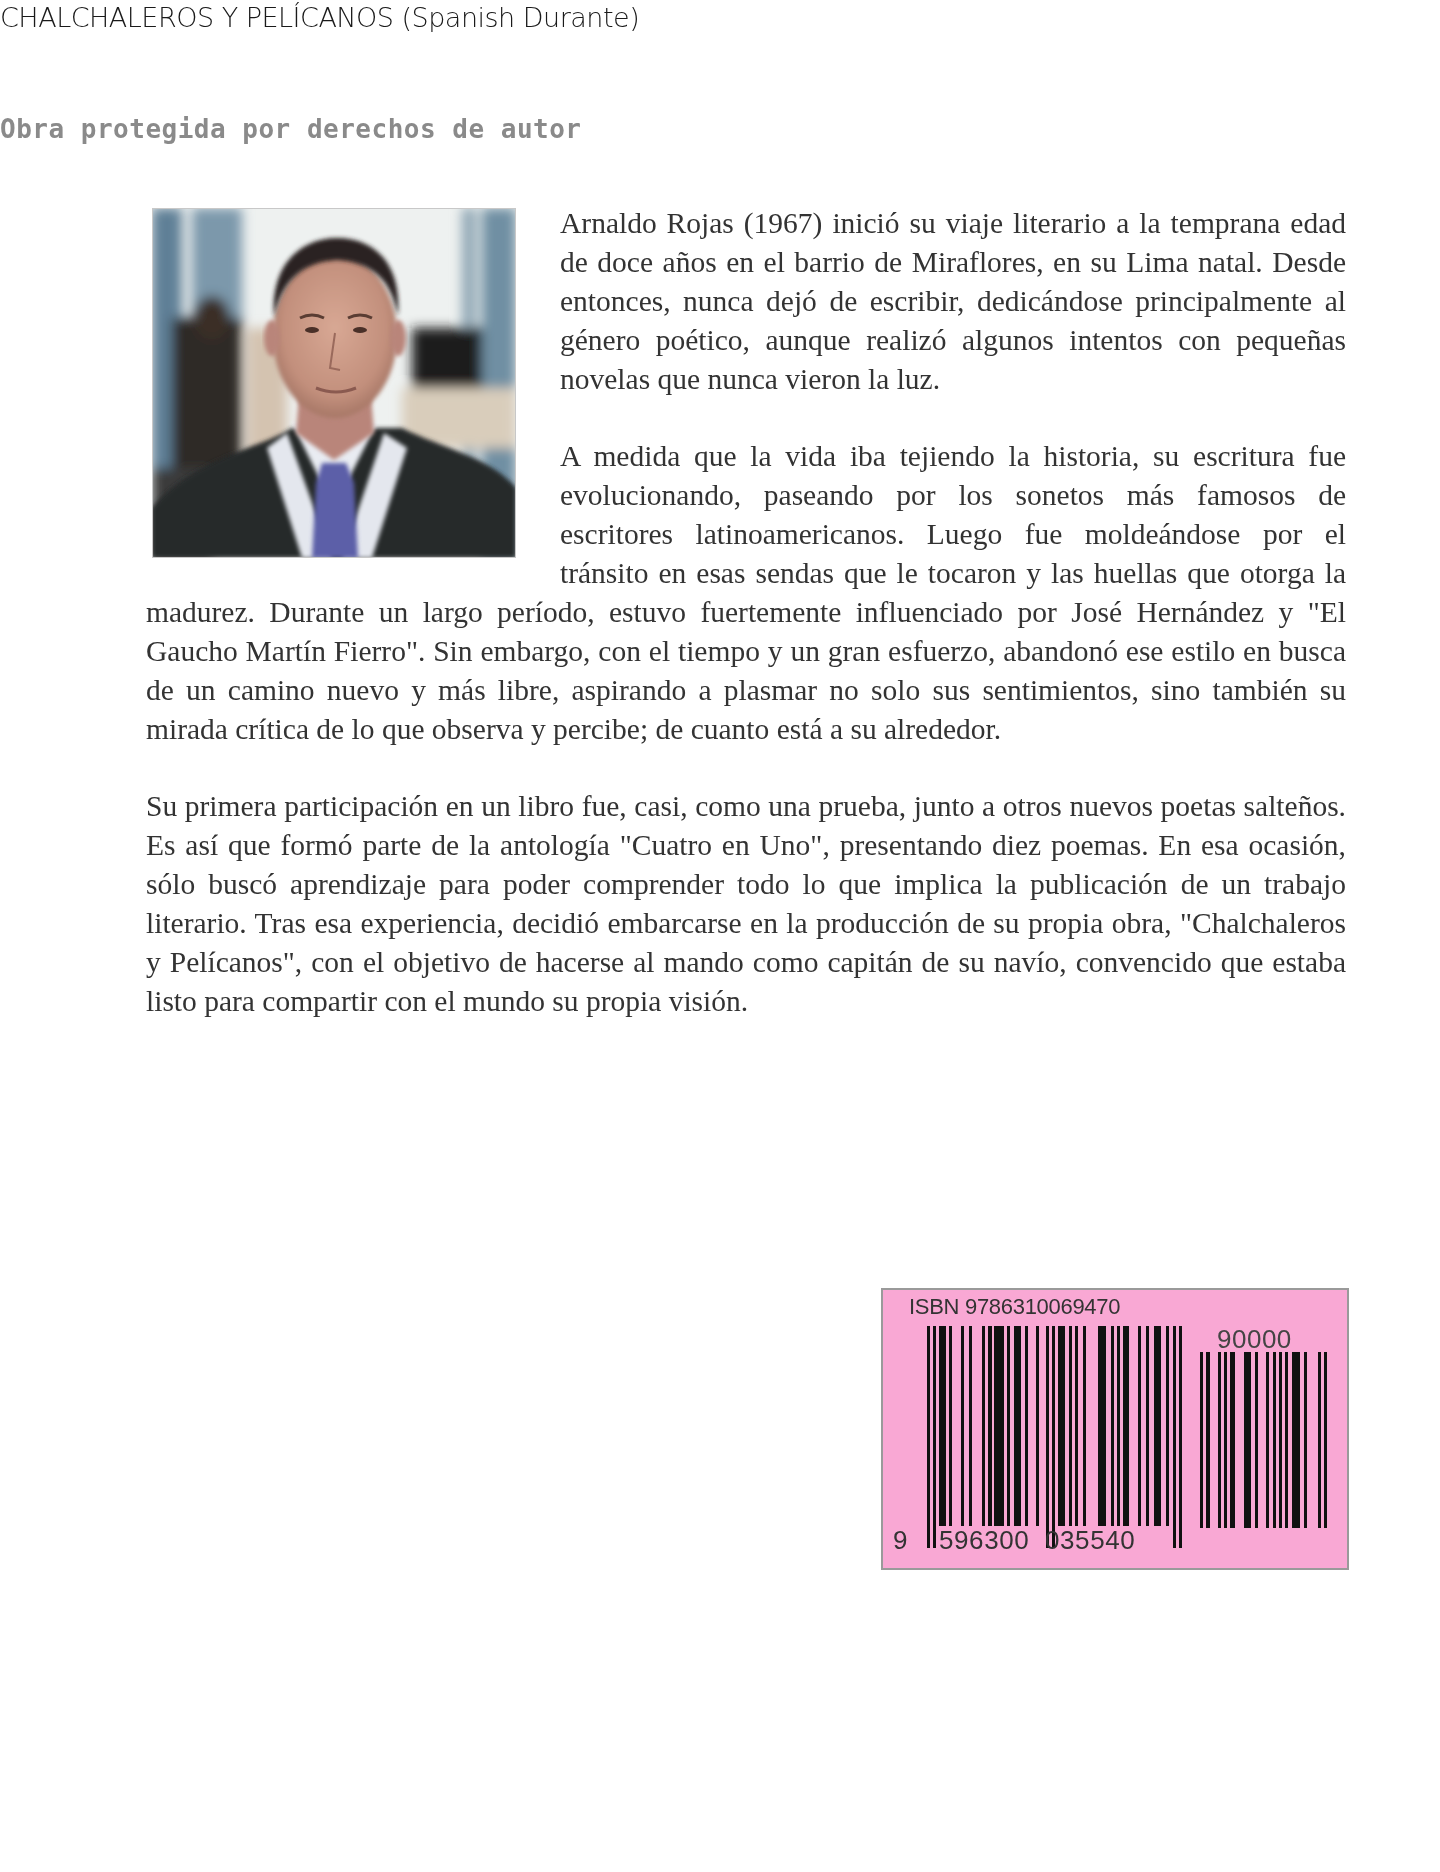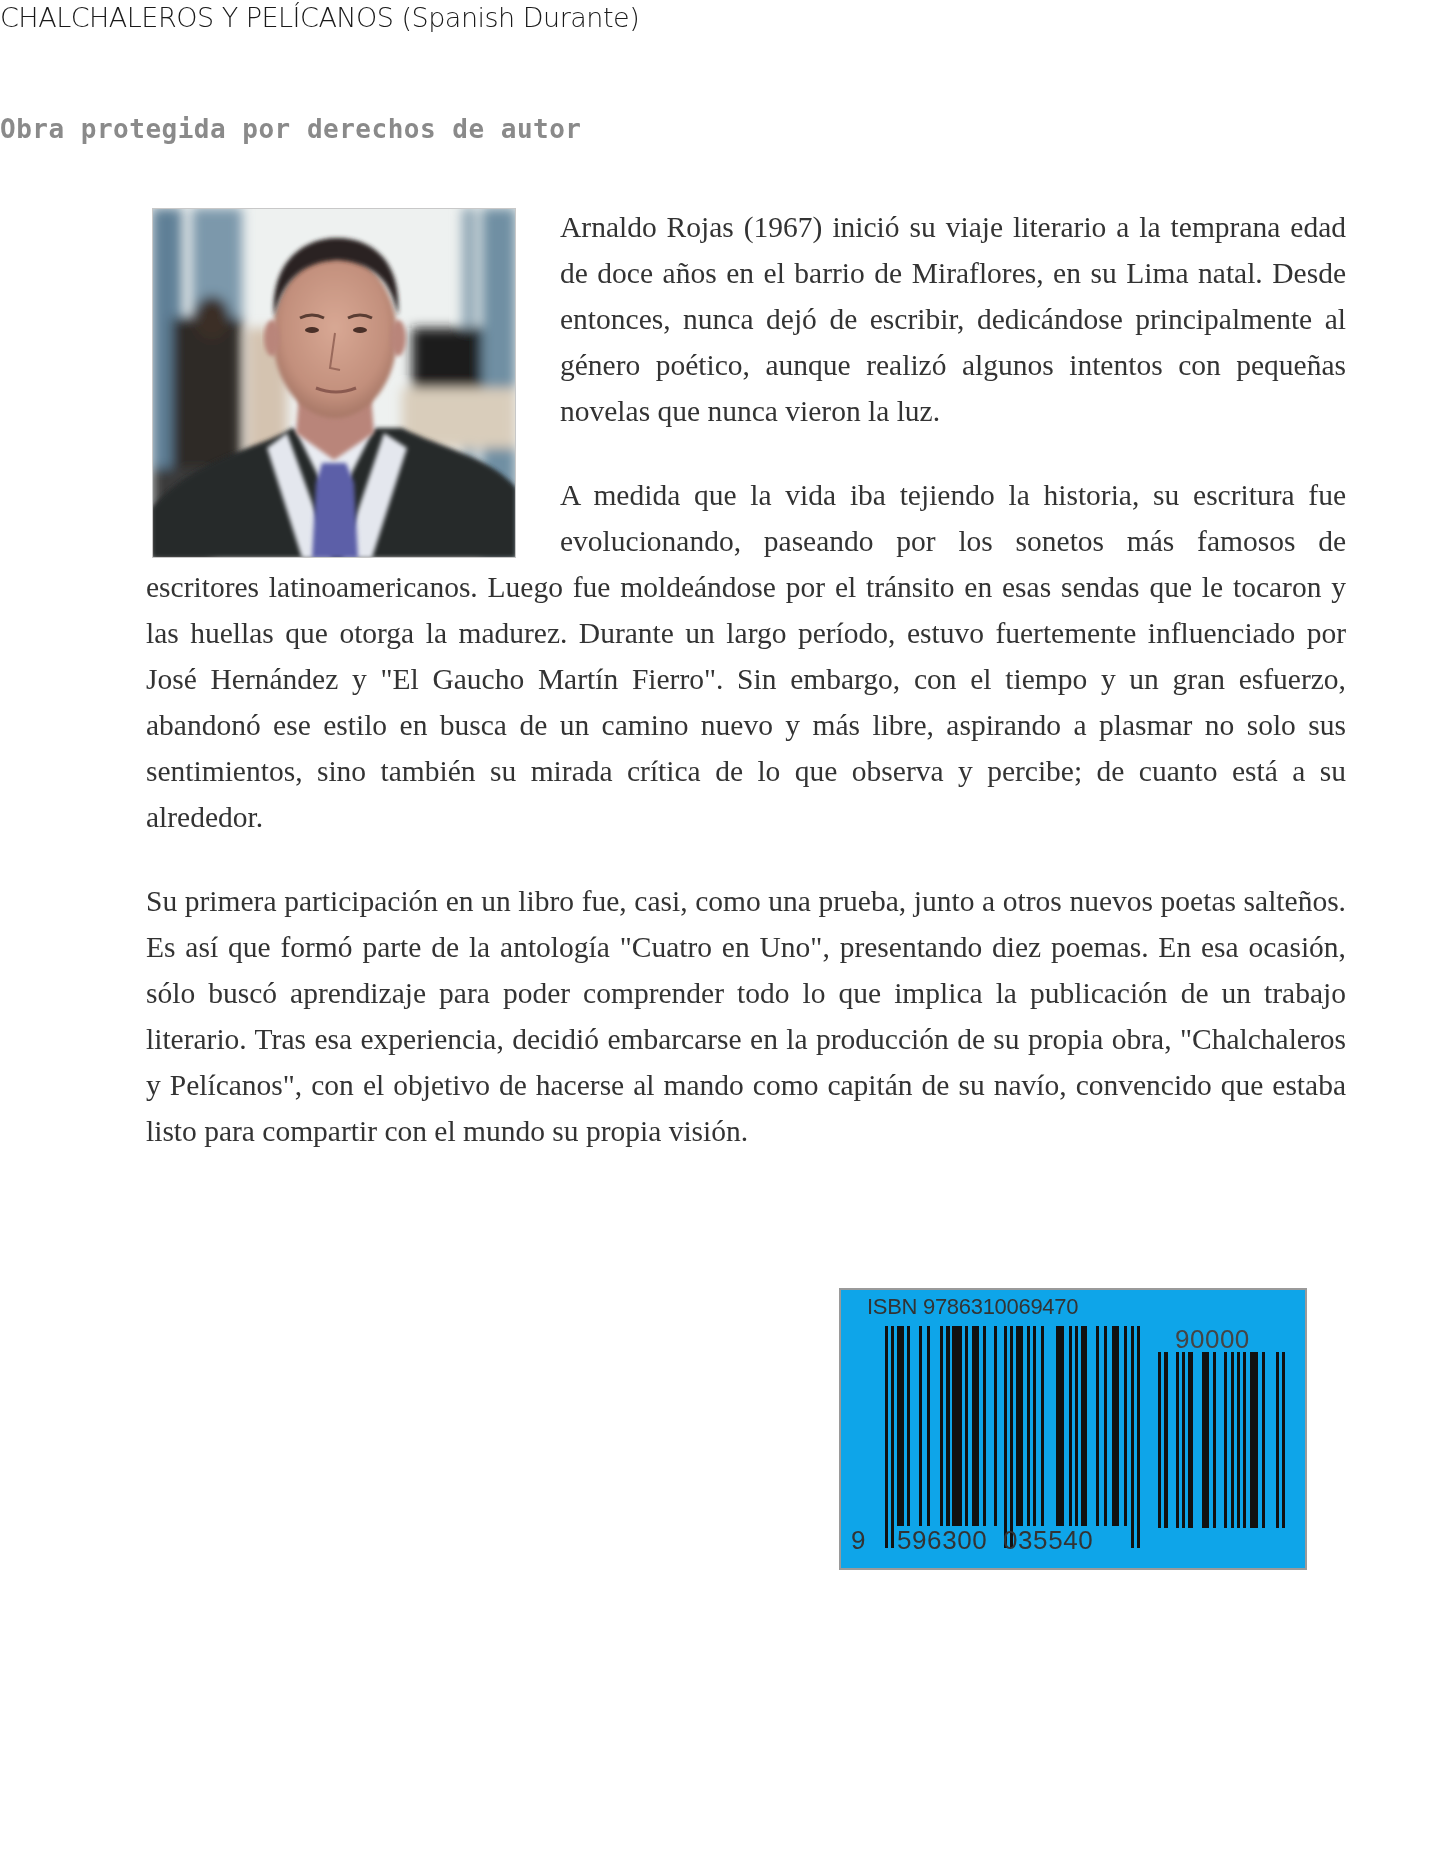--- a/index.html
+++ b/index.html
@@ -37,21 +37,21 @@
       color: #8a8a8a;
       letter-spacing: 0.5px;
     }
     .bio {
       position: absolute;
       left: 146px;
       top: 204px;
       width: 1200px;
       font-family: "Liberation Serif", serif;
       font-size: 29.5px;
-      line-height: 46px;
+      line-height: 39px;
       color: #333333;
       text-align: justify;
     }
     .bio p {
       margin: 0 0 38px 0;
     }
     .author-photo {
       float: left;
       width: 364px;
       height: 350px;
@@ -60,26 +60,26 @@
       overflow: hidden;
       background: #eef0ef;
     }
     .author-photo svg {
       display: block;
       width: 100%;
       height: 100%;
     }
     .barcode-box {
       position: absolute;
-      left: 839px;
+      left: 881px;
       top: 1288px;
       width: 468px;
       height: 282px;
       border: 2px solid #9a9a9a;
-      background: #0ea5e9;
+      background: #f9a8d4;
       box-sizing: border-box;
     }
     .isbn-label {
       position: absolute;
       left: 26px;
       top: 4px;
       font-family: "Liberation Sans", sans-serif;
       font-size: 22px;
       color: #333;
       letter-spacing: -0.3px;

